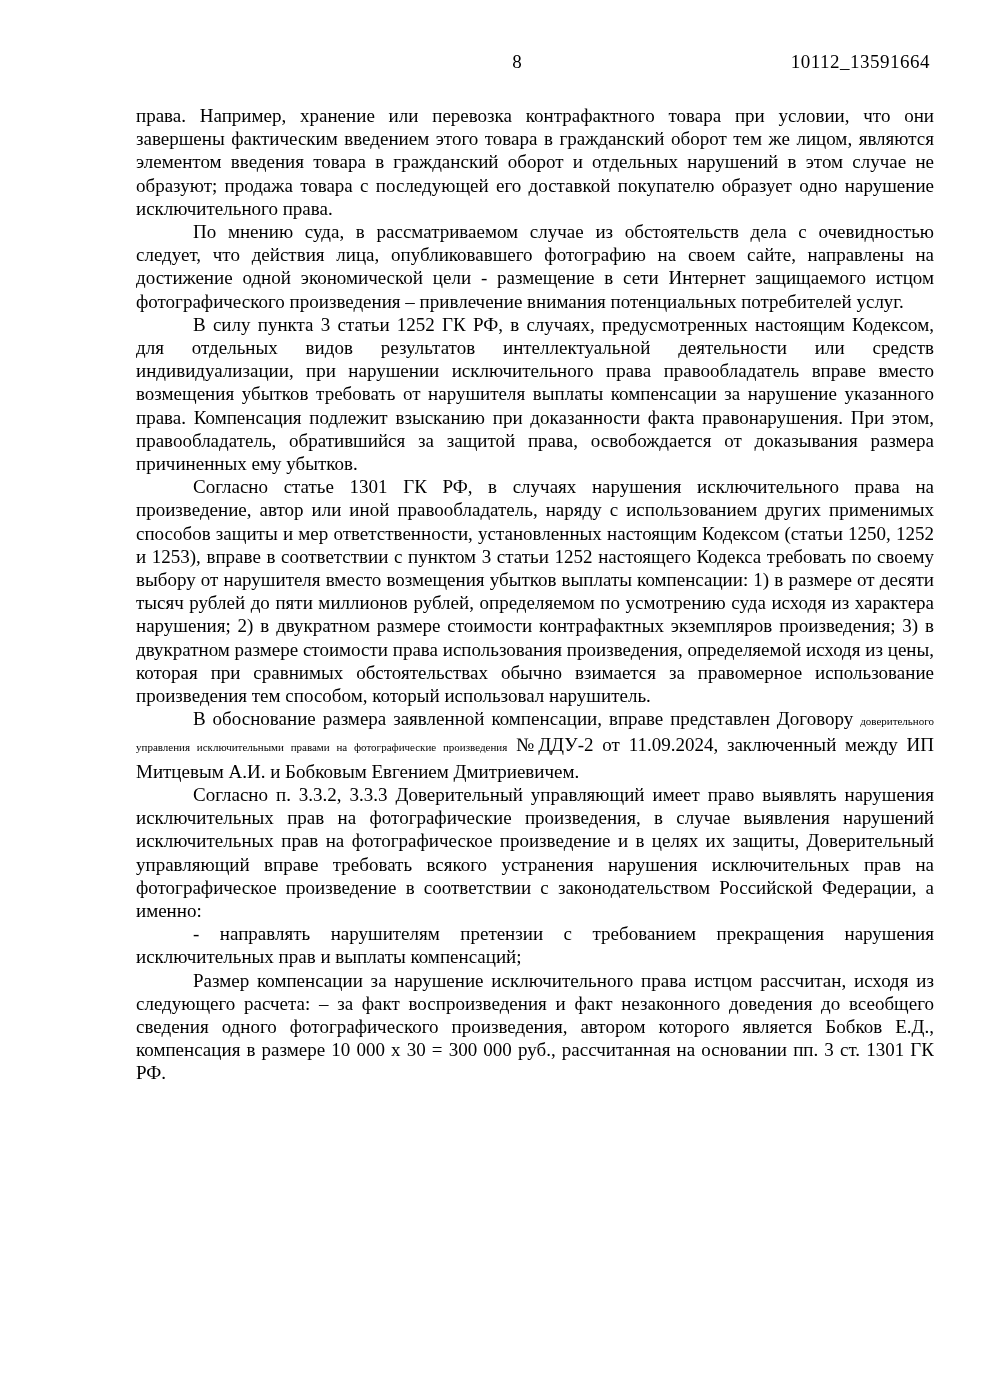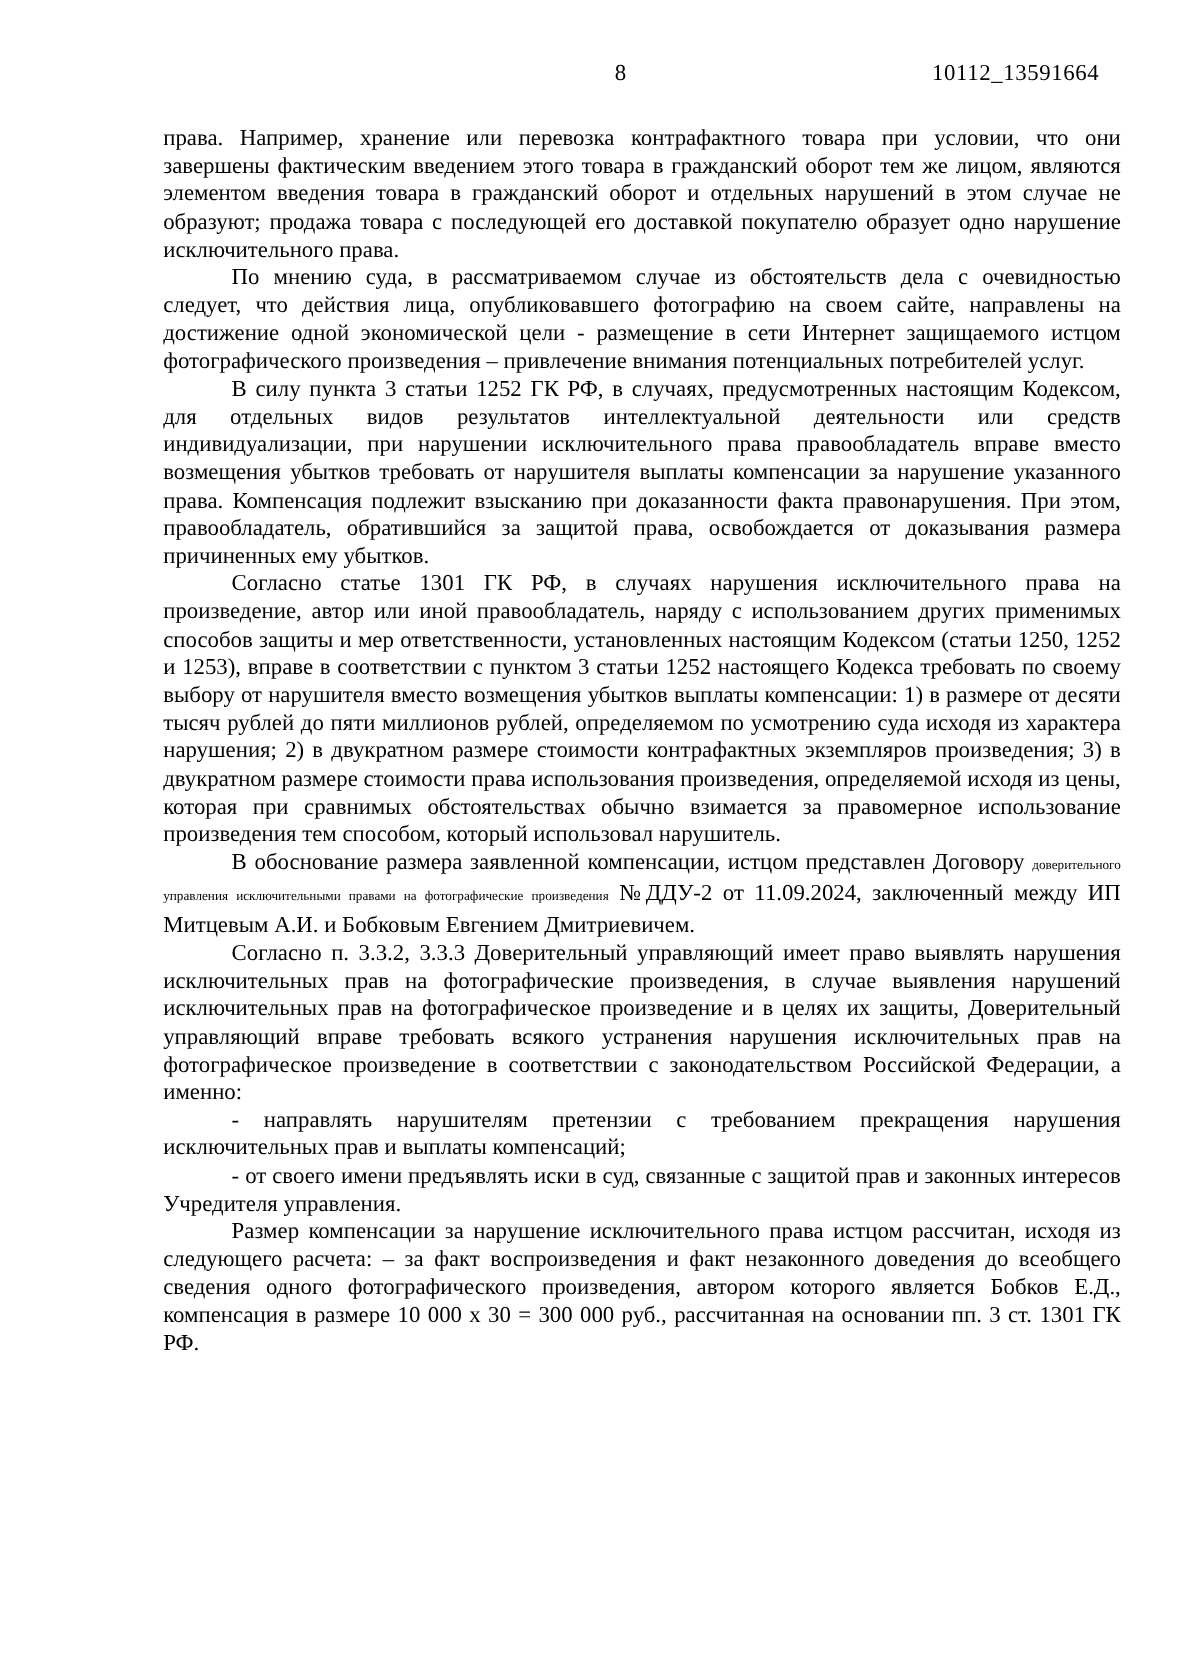--- a/index.html
+++ b/index.html
@@ -27,21 +27,21 @@
   }
   .pagenum {
     position: absolute;
     left: 0;
     width: 100%;
     text-align: center;
     transform: translateX(-14px);
   }
   .docid {
     position: absolute;
-    right: 14px;
+    right: 0;
     top: 0;
     letter-spacing: 0.5px;
   }
   .body {
     position: absolute;
     left: 136px;
     top: 104px;
     width: 798px;
     font-size: 19px;
     line-height: 23.2px;
@@ -69,23 +69,22 @@
     <span class="pagenum">8</span>
     <span class="docid">10112_13591664</span>
   </div>
 
   <div class="body">
     <p class="para noindent">права. Например, хранение или перевозка контрафактного товара при условии, что они завершены фактическим введением этого товара в гражданский оборот тем же лицом, являются элементом введения товара в гражданский оборот и отдельных нарушений в этом случае не образуют; продажа товара с последующей его доставкой покупателю образует одно нарушение исключительного права.</p>
     <p class="para">По мнению суда, в рассматриваемом случае из обстоятельств дела с очевидностью следует, что действия лица, опубликовавшего фотографию на своем сайте, направлены на достижение одной экономической цели - размещение в сети Интернет защищаемого истцом фотографического произведения – привлечение внимания потенциальных потребителей услуг.</p>
     <p class="para">В силу пункта 3 статьи 1252 ГК РФ, в случаях, предусмотренных настоящим Кодексом, для отдельных видов результатов интеллектуальной деятельности или средств индивидуализации, при нарушении исключительного права правообладатель вправе вместо возмещения убытков требовать от нарушителя выплаты компенсации за нарушение указанного права. Компенсация подлежит взысканию при доказанности факта правонарушения. При этом, правообладатель, обратившийся за защитой права, освобождается от доказывания размера причиненных ему убытков.</p>
     <p class="para">Согласно статье 1301 ГК РФ, в случаях нарушения исключительного права на произведение, автор или иной правообладатель, наряду с использованием других применимых способов защиты и мер ответственности, установленных настоящим Кодексом (статьи 1250, 1252 и 1253), вправе в соответствии с пунктом 3 статьи 1252 настоящего Кодекса требовать по своему выбору от нарушителя вместо возмещения убытков выплаты компенсации: 1) в размере от десяти тысяч рублей до пяти миллионов рублей, определяемом по усмотрению суда исходя из характера нарушения; 2) в двукратном размере стоимости контрафактных экземпляров произведения; 3) в двукратном размере стоимости права использования произведения, определяемой исходя из цены, которая при сравнимых обстоятельствах обычно взимается за правомерное использование произведения тем способом, который использовал нарушитель.</p>
     <p class="para">
-      <span>В обоснование размера заявленной компенсации, истцом представлен Договору</span>
+      <span>В обоснование размера заявленной компенсации, вправе представлен Договору</span>
       <span class="small">доверительного управления исключительными правами на фотографические произведения</span>
       <span>№ДДУ-2 от 11.09.2024, заключенный между ИП Митцевым А.И. и Бобковым Евгением Дмитриевичем.</span>
     </p>
     <p class="para">Согласно п. 3.3.2, 3.3.3 Доверительный управляющий имеет право выявлять нарушения исключительных прав на фотографические произведения, в случае выявления нарушений исключительных прав на фотографическое произведение и в целях их защиты, Доверительный управляющий вправе требовать всякого устранения нарушения исключительных прав на фотографическое произведение в соответствии с законодательством Российской Федерации, а именно:</p>
     <p class="para">- направлять нарушителям претензии с требованием прекращения нарушения исключительных прав и выплаты компенсаций;</p>
-    <p class="para">- от своего имени предъявлять иски в суд, связанные с защитой прав и законных интересов Учредителя управления.</p>
     <p class="para">Размер компенсации за нарушение исключительного права истцом рассчитан, исходя из следующего расчета: – за факт воспроизведения и факт незаконного доведения до всеобщего сведения одного фотографического произведения, автором которого является Бобков Е.Д., компенсация в размере 10 000 х 30 = 300 000 руб., рассчитанная на основании пп. 3 ст. 1301 ГК РФ.</p>
   </div>
 
 </div>
 
 </body></html>

